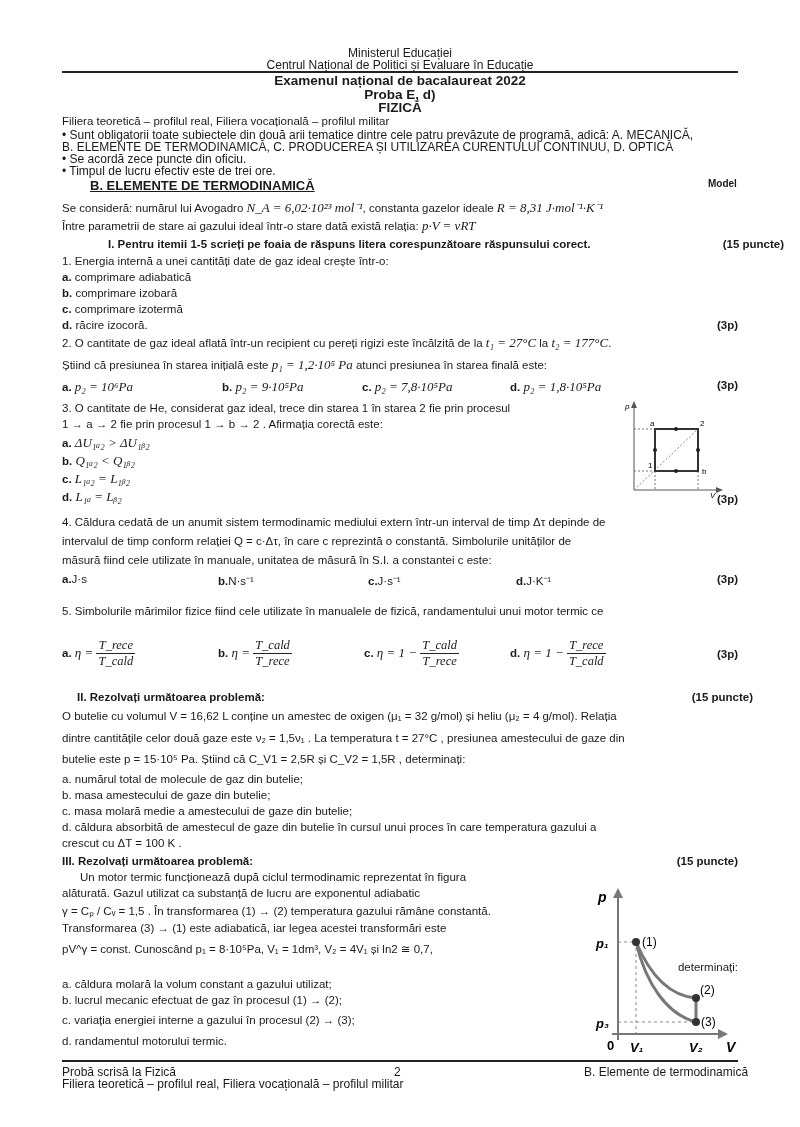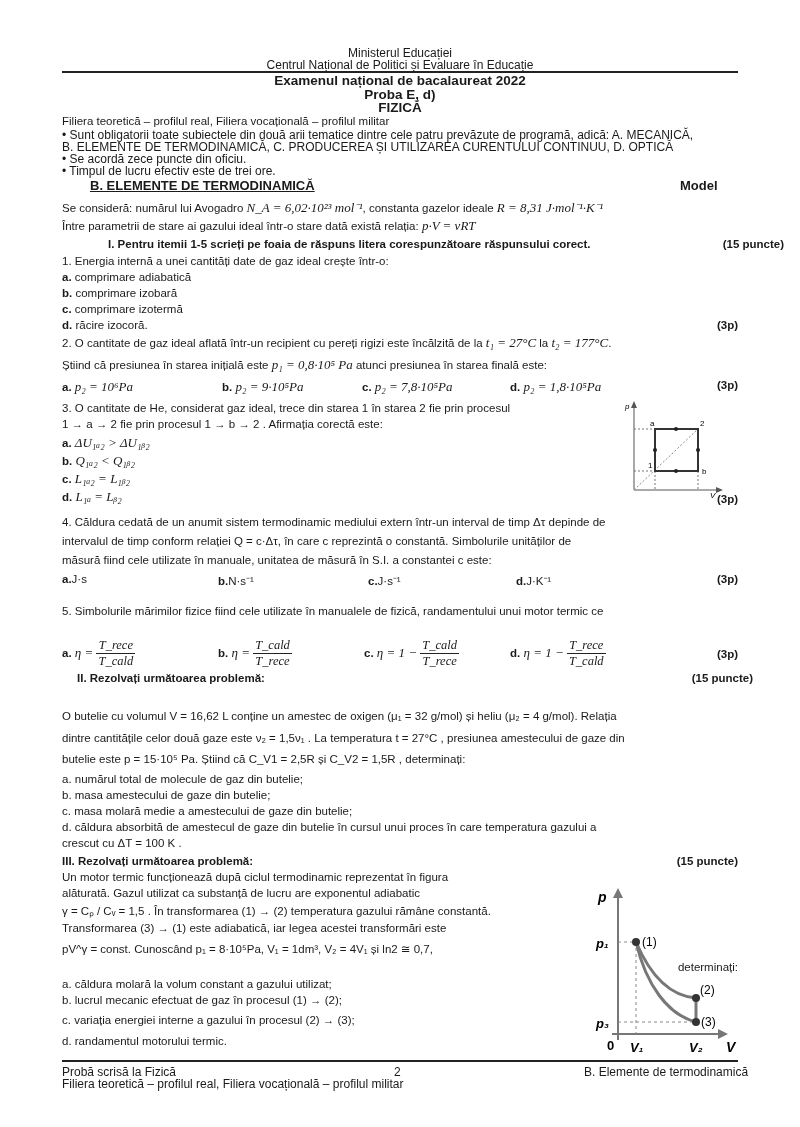--- a/index.html
+++ b/index.html
@@ -34,21 +34,21 @@
   <div class="abs c hdr" style="top:73px;">Examenul național de bacalaureat 2022</div>
   <div class="abs c hdr" style="top:87px;">Proba E, d)</div>
   <div class="abs c hdr" style="top:100px;">FIZICĂ</div>
   <div class="abs norm" style="left:62px; top:115px;">Filiera teoretică – profilul real, Filiera vocațională – profilul militar</div>
   <div class="abs small" style="left:62px; top:128px;">• Sunt obligatorii toate subiectele din două arii tematice dintre cele patru prevăzute de programă, adică: A. MECANICĂ,</div>
   <div class="abs small" style="left:62px; top:140px;">B. ELEMENTE DE TERMODINAMICĂ, C. PRODUCEREA ȘI UTILIZAREA CURENTULUI CONTINUU, D. OPTICĂ</div>
   <div class="abs small" style="left:62px; top:152px;">• Se acordă zece puncte din oficiu.</div>
   <div class="abs small" style="left:62px; top:164px;">• Timpul de lucru efectiv este de trei ore.</div>
 
   <div class="abs sec-title" style="left:90px; top:178px;">B. ELEMENTE DE TERMODINAMICĂ</div>
-  <div class="abs b" style="left:680px; top:178px; font-size:13px;">Model</div>
+  <div class="abs b" style="left:708px; top:178px; font-size:10px;">Model</div>
 
   <div class="row" style="top:198px;">
     <span>Se consideră: numărul lui Avogadro</span>
     <span class="i">N_A = 6,02·10²³ mol⁻¹</span><span>, constanta gazelor ideale</span>
     <span class="i">R = 8,31 J·mol⁻¹·K⁻¹</span>
   </div>
   <div class="row" style="top:218px;">
     <span>Între parametrii de stare ai gazului ideal într-o stare dată există relația:</span>
     <span class="i">p·V = νRT</span>
   </div>
@@ -66,21 +66,21 @@
     <b class="right">(3p)</b></div>
 
   <div class="row" style="top:335px;">
     <span>2. O cantitate de gaz ideal aflată într-un recipient cu pereți rigizi este încălzită de la</span>
     <span class="i">t₁ = 27°C</span>
     <span>la</span>
     <span class="i">t₂ = 177°C</span>.
   </div>
   <div class="row" style="top:357px;">
     <span>Știind că presiunea în starea inițială este</span>
-    <span class="i">p₁ = 0,8·10⁵ Pa</span>
+    <span class="i">p₁ = 1,2·10⁵ Pa</span>
     <span>atunci presiunea în starea finală este:</span>
   </div>
   <div class="row" style="top:379px; height:16px;">
     <span class="opt" style="left:0;"><b>a.</b> <span class="i">p₂ = 10⁶Pa</span></span>
     <span class="opt" style="left:160px;"><b>b.</b> <span class="i">p₂ = 9·10⁵Pa</span></span>
     <span class="opt" style="left:300px;"><b>c.</b> <span class="i">p₂ = 7,8·10⁵Pa</span></span>
     <span class="opt" style="left:448px;"><b>d.</b> <span class="i">p₂ = 1,8·10⁵Pa</span></span>
     <b class="right">(3p)</b>
   </div>
 
@@ -128,38 +128,38 @@
 
   <div class="row" style="top:605px;">5. Simbolurile mărimilor fizice fiind cele utilizate în manualele de fizică, randamentului unui motor termic ce</div>
   <div class="row" style="top:638px; height:36px;">
     <span class="opt" style="left:0;"><b>a.</b> <span class="i">η =</span> <span class="frac"><span class="num">T_rece</span><span>T_cald</span></span></span>
     <span class="opt" style="left:156px;"><b>b.</b> <span class="i">η =</span> <span class="frac"><span class="num">T_cald</span><span>T_rece</span></span></span>
     <span class="opt" style="left:302px;"><b>c.</b> <span class="i">η = 1 −</span> <span class="frac"><span class="num">T_cald</span><span>T_rece</span></span></span>
     <span class="opt" style="left:448px;"><b>d.</b> <span class="i">η = 1 −</span> <span class="frac"><span class="num">T_rece</span><span>T_cald</span></span></span>
     <b class="right" style="top:10px;">(3p)</b>
   </div>
 
-  <div class="row b" style="top:672px;padding-left:15px;">
+  <div class="row b" style="top:691px;padding-left:15px;">
     <span>II. Rezolvați următoarea problemă:</span>
     <span class="right">(15 puncte)</span>
   </div>
   <div class="row" style="top:710px;">O butelie cu volumul V = 16,62 L conține un amestec de oxigen (μ₁ = 32 g/mol) și heliu (μ₂ = 4 g/mol). Relația</div>
   <div class="row" style="top:732px;">dintre cantitățile celor două gaze este ν₂ = 1,5ν₁ . La temperatura t = 27°C , presiunea amestecului de gaze din</div>
   <div class="row" style="top:753px;">butelie este p = 15·10⁵ Pa. Știind că C_V1 = 2,5R și C_V2 = 1,5R , determinați:</div>
   <div class="row" style="top:773px;">a. numărul total de molecule de gaz din butelie;</div>
   <div class="row" style="top:789px;">b. masa amestecului de gaze din butelie;</div>
   <div class="row" style="top:805px;">c. masa molară medie a amestecului de gaze din butelie;</div>
   <div class="row" style="top:821px;">d. căldura absorbită de amestecul de gaze din butelie în cursul unui proces în care temperatura gazului a</div>
   <div class="row" style="top:837px;">crescut cu ΔT = 100 K .</div>
 
   <div class="row b" style="top:855px;">
     <span>III. Rezolvați următoarea problemă:</span>
     <span class="right">(15 puncte)</span>
   </div>
-  <div class="row" style="top:871px; width:520px;">Un motor termic funcționează după ciclul termodinamic reprezentat în figura</div>
+  <div class="row" style="top:871px; width:520px;margin-left:18px;">Un motor termic funcționează după ciclul termodinamic reprezentat în figura</div>
   <div class="row" style="top:887px; width:520px;">alăturată. Gazul utilizat ca substanță de lucru are exponentul adiabatic</div>
   <div class="row" style="top:903px; width:520px;">γ = Cₚ / Cᵥ = 1,5 . În transformarea (1) → (2) temperatura gazului rămâne constantă.</div>
   <div class="row" style="top:922px; width:520px;">Transformarea (3) → (1) este adiabatică, iar legea acestei transformări este</div>
   <div class="row" style="top:942px; width:520px;">pV^γ = const.   Cunoscând   p₁ = 8·10⁵Pa,   V₁ = 1dm³,   V₂ = 4V₁   și   ln2 ≅ 0,7,</div>
   <div class="row" style="top:961px;text-align:right;">determinați:</div>
   <div class="row" style="top:978px;">a. căldura molară la volum constant a gazului utilizat;</div>
   <div class="row" style="top:994px;">b. lucrul mecanic efectuat de gaz în procesul (1) → (2);</div>
   <div class="row" style="top:1014px;">c. variația energiei interne a gazului în procesul (2) → (3);</div>
   <div class="row" style="top:1035px;">d. randamentul motorului termic.</div>
 

